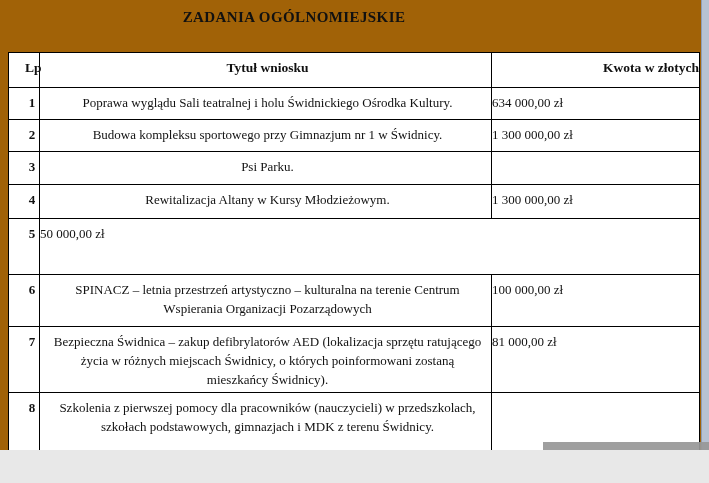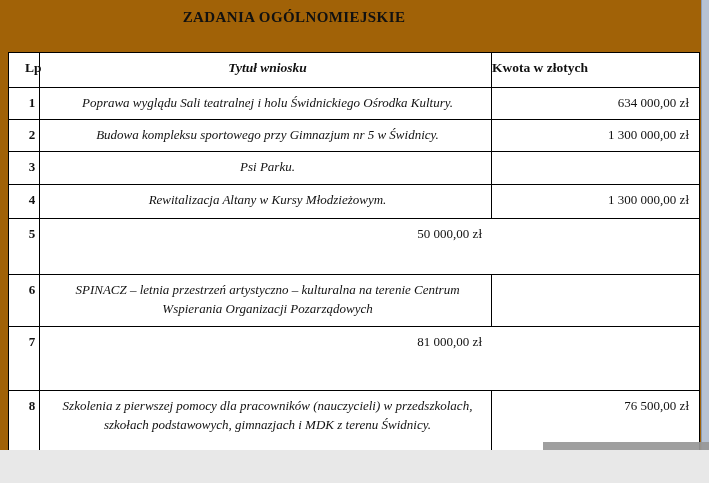--- a/index.html
+++ b/index.html
@@ -45,24 +45,22 @@
     text-align: center;
     font-weight: bold;
     margin-left: 16px;
   }
   .cell.title {
     border-right: 1.5px solid #000000;
     text-align: center;
     padding-left: 10px;
     padding-right: 6px;
     padding-bottom: 3px;
-    font-style: italic;
   }
   .cell.amount {
-    text-align: right;
     padding-right: 10px;
     white-space: nowrap;
   }
   .header-row { min-height: 35px; }
   .header-row .cell { font-weight: bold; font-size: 13.5px; }
   .side-band {
     position: absolute;
     top: 0;
     right: 0;
     width: 8px;
@@ -91,32 +89,32 @@
 <body>
 
 <div class="page" style="--wm-bg: rgba(152,152,152,0.93); --wm-text: #ededed; --band-bg: #b7c2d2; --band-edge: #8d9db5;">
 
   <div class="doc-title">ZADANIA OGÓLNOMIEJSKIE</div>
 
   <div class="tasks-table">
     <div class="row header-row">
       <div class="cell lp">Lp</div>
       <div class="cell title" style="text-align:center;">Tytuł wniosku</div>
-      <div class="cell amount" style="text-align:left; padding-right:0;">Kwota w złotych</div>
+      <div class="cell amount" style="text-align:right; padding-right:0;">Kwota w złotych</div>
     </div>
 
   <div class="row" style="min-height: 32px;">
     <div class="cell lp">1</div>
     <div class="cell title">Poprawa wyglądu Sali teatralnej i holu Świdnickiego Ośrodka Kultury.</div>
     <div class="cell amount">634 000,00 zł</div>
   </div>
 
   <div class="row" style="min-height: 32px;">
     <div class="cell lp">2</div>
-    <div class="cell title">Budowa kompleksu sportowego przy Gimnazjum nr 5 w Świdnicy.</div>
+    <div class="cell title">Budowa kompleksu sportowego przy Gimnazjum nr 1 w Świdnicy.</div>
     <div class="cell amount">1 300 000,00 zł</div>
   </div>
 
   <div class="row" style="min-height: 33px;">
     <div class="cell lp">3</div>
     <div class="cell title">Psi Parku.</div>
   </div>
 
   <div class="row" style="min-height: 34px;">
     <div class="cell lp">4</div>
@@ -125,31 +123,32 @@
   </div>
 
   <div class="row" style="min-height: 56px;">
     <div class="cell lp">5</div>
     <div class="cell amount">50 000,00 zł</div>
   </div>
 
   <div class="row" style="min-height: 52px;">
     <div class="cell lp">6</div>
     <div class="cell title">SPINACZ – letnia przestrzeń artystyczno – kulturalna na terenie Centrum Wspierania Organizacji Pozarządowych</div>
+    <div class="cell amount">100 000,00 zł</div>
   </div>
 
   <div class="row" style="min-height: 64px;">
     <div class="cell lp">7</div>
+    <div class="cell title">Bezpieczna Świdnica – zakup defibrylatorów AED (lokalizacja sprzętu ratującego życia w różnych miejscach Świdnicy, o których poinformowani zostaną mieszkańcy Świdnicy).</div>
     <div class="cell amount">81 000,00 zł</div>
   </div>
 
   <div class="row" style="min-height: 82px;">
     <div class="cell lp">8</div>
     <div class="cell title">Szkolenia z pierwszej pomocy dla pracowników (nauczycieli) w przedszkolach, szkołach podstawowych, gimnazjach i MDK z terenu Świdnicy.</div>
-    <div class="cell amount">76 500,00 zł</div>
   </div>
 <div class="row partial">
       <div class="cell lp"></div>
       <div class="cell title"></div>
       <div class="cell amount"></div>
     </div>
   </div>
 
   <div class="side-band"></div>
 

